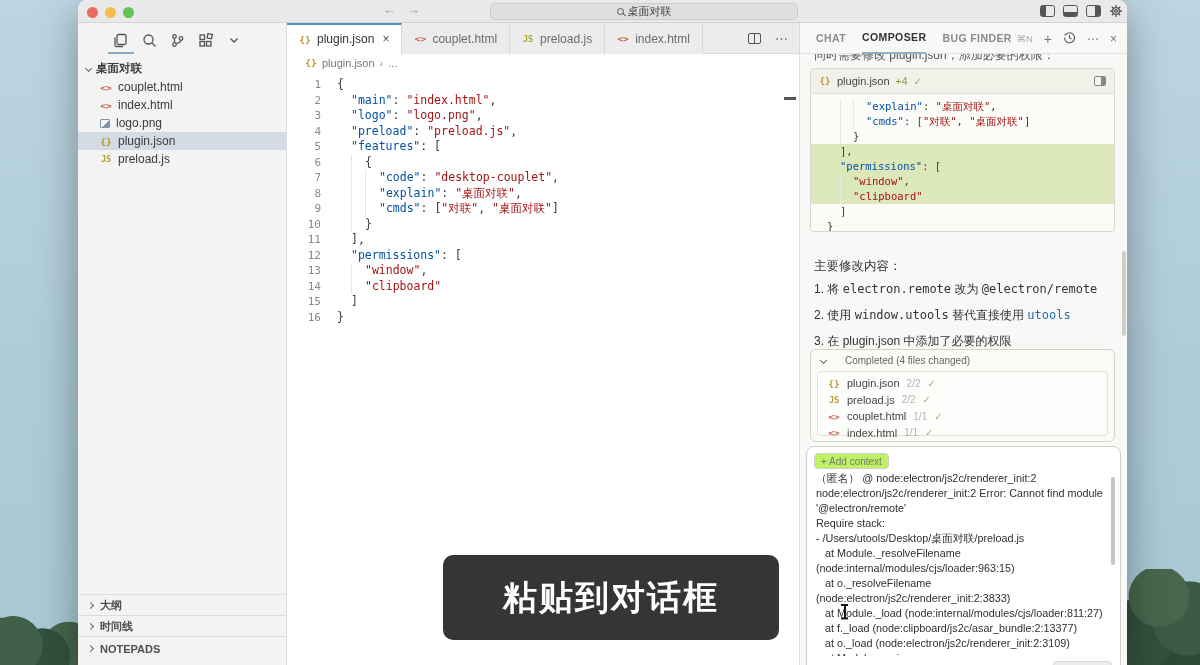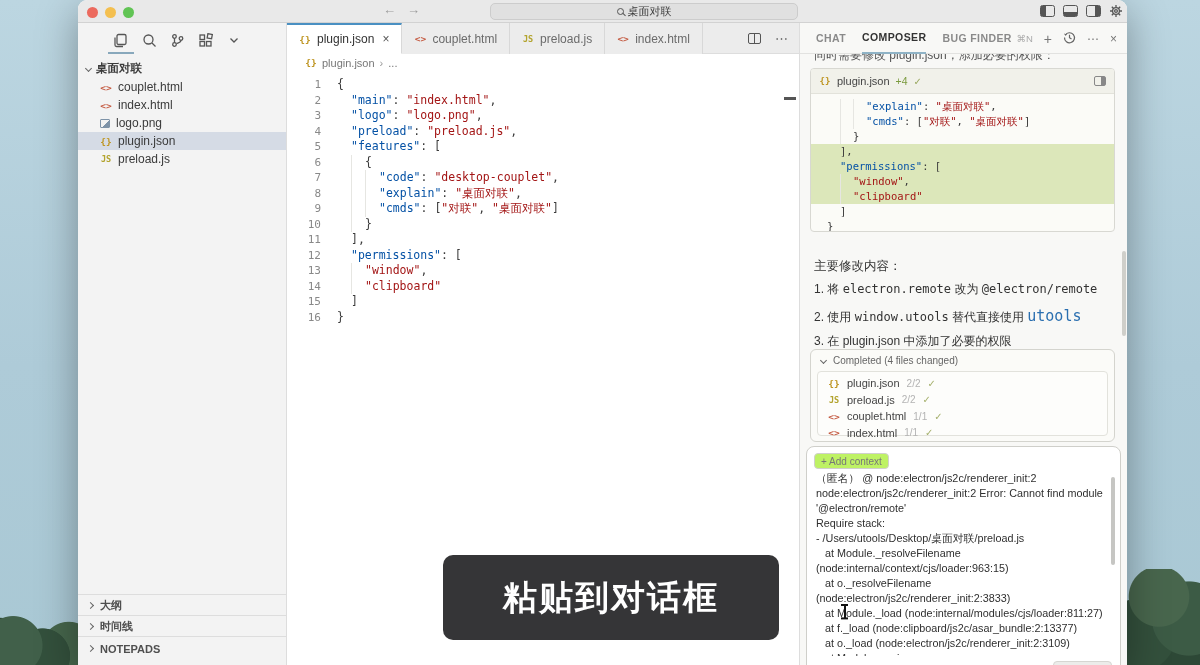--- a/index.html
+++ b/index.html
@@ -110,24 +110,24 @@
   .cc-open { margin-left:auto; width:12px; height:10px; border:1.2px solid #888; border-radius:2px; position:relative; }
   .cc-open::before { content:""; position:absolute; right:0; top:0; bottom:0; width:4px; background:#888; }
   .cc-body { padding:5px 0 0 16px; font-family:"DejaVu Sans Mono", monospace; font-size:10.5px; }
   .cc-body .cline { height:15px; line-height:15px; }
   .cc-body .ind { width:13px; }
   .cline.added { background:#dce7ba; margin-left:-16px; padding-left:16px; }
 
   .summary-title { position:absolute; left:14px; top:235px; font-size:12.5px; color:#333; }
   .summary-item { position:absolute; left:14px; right:6px; font-size:12px; color:#333; white-space:nowrap; }
   .summary-item .c { font-family:"DejaVu Sans Mono", monospace; font-size:12px; color:#333; }
-  .summary-item .cb { font-family:"DejaVu Sans Mono", monospace; font-size:15px; color:#2a6fb0; }
+  .summary-item .cb { font-family:"DejaVu Sans Mono", monospace; font-size:12px; color:#2a6fb0; }
 
   .completed-card { position:absolute; left:10px; top:326px; width:305px; height:93px; border:1px solid #d4d4ce; border-radius:6px; background:#fbfbf8; }
-  .comp-header { height:20px; display:flex; align-items:center; gap:7px; padding-left:10px; font-size:10px; color:#666; }
+  .comp-header { height:20px; display:flex; align-items:center; gap:19px; padding-left:10px; font-size:10px; color:#666; }
   .comp-list { position:absolute; left:6px; right:6px; top:21px; bottom:5px; border:1px solid #e2e2dc; border-radius:4px; background:#fdfdfb; padding-top:3px; }
   .comp-row { height:16.5px; display:flex; align-items:center; gap:7px; padding-left:10px; font-size:11px; color:#444; cursor:pointer; }
   .comp-row .cnt { color:#b3b3b3; font-size:10px; }
   .comp-row .chk { color:#a5b06c; font-size:10px; }
 
   .input-card { position:absolute; left:6px; top:423px; width:315px; height:235px; background:#fff; border:1px solid #cfcfca; border-radius:8px; overflow:hidden; }
   .ctx-chip { position:absolute; left:7px; top:6px; border:1px solid #d0d0cc; border-radius:4px; padding:1.5px 6px; font-size:10px; color:#777; background:#bef264; }
   .err-area { position:absolute; left:9px; right:14px; top:24px; bottom:24px; overflow:hidden; font-size:10.8px; color:#2f2f2f; line-height:15px; }
   .err-area div { white-space:pre-wrap; }
   .err-scroll { position:absolute; right:5px; top:30px; width:4px; height:88px; background:#c6c6c3; border-radius:2px; }
@@ -411,21 +411,21 @@
 
     <div class="input-card">
       <span class="ctx-chip">+ Add context</span>
       <div class="err-area" id="err-area">
           <div>（匿名） @ node:electron/js2c/renderer_init:2</div>
           <div>node:electron/js2c/renderer_init:2 Error: Cannot find module</div>
           <div>'@electron/remote'</div>
           <div>Require stack:</div>
           <div>- /Users/utools/Desktop/桌面对联/preload.js</div>
           <div>   at Module._resolveFilename</div>
-          <div>(node:internal/context/cjs/loader:963:15)</div>
+          <div>(node:internal/modules/cjs/loader:963:15)</div>
           <div>   at o._resolveFilename</div>
           <div>(node:electron/js2c/renderer_init:2:3833)</div>
           <div>   at Module._load (node:internal/modules/cjs/loader:811:27)</div>
           <div>   at f._load (node:clipboard/js2c/asar_bundle:2:13377)</div>
           <div>   at o._load (node:electron/js2c/renderer_init:2:3109)</div>
           <div>   at Module.require</div>
         </div>
       <div class="err-scroll"></div>
       <div class="input-footer">
         <span class="model-sel">

